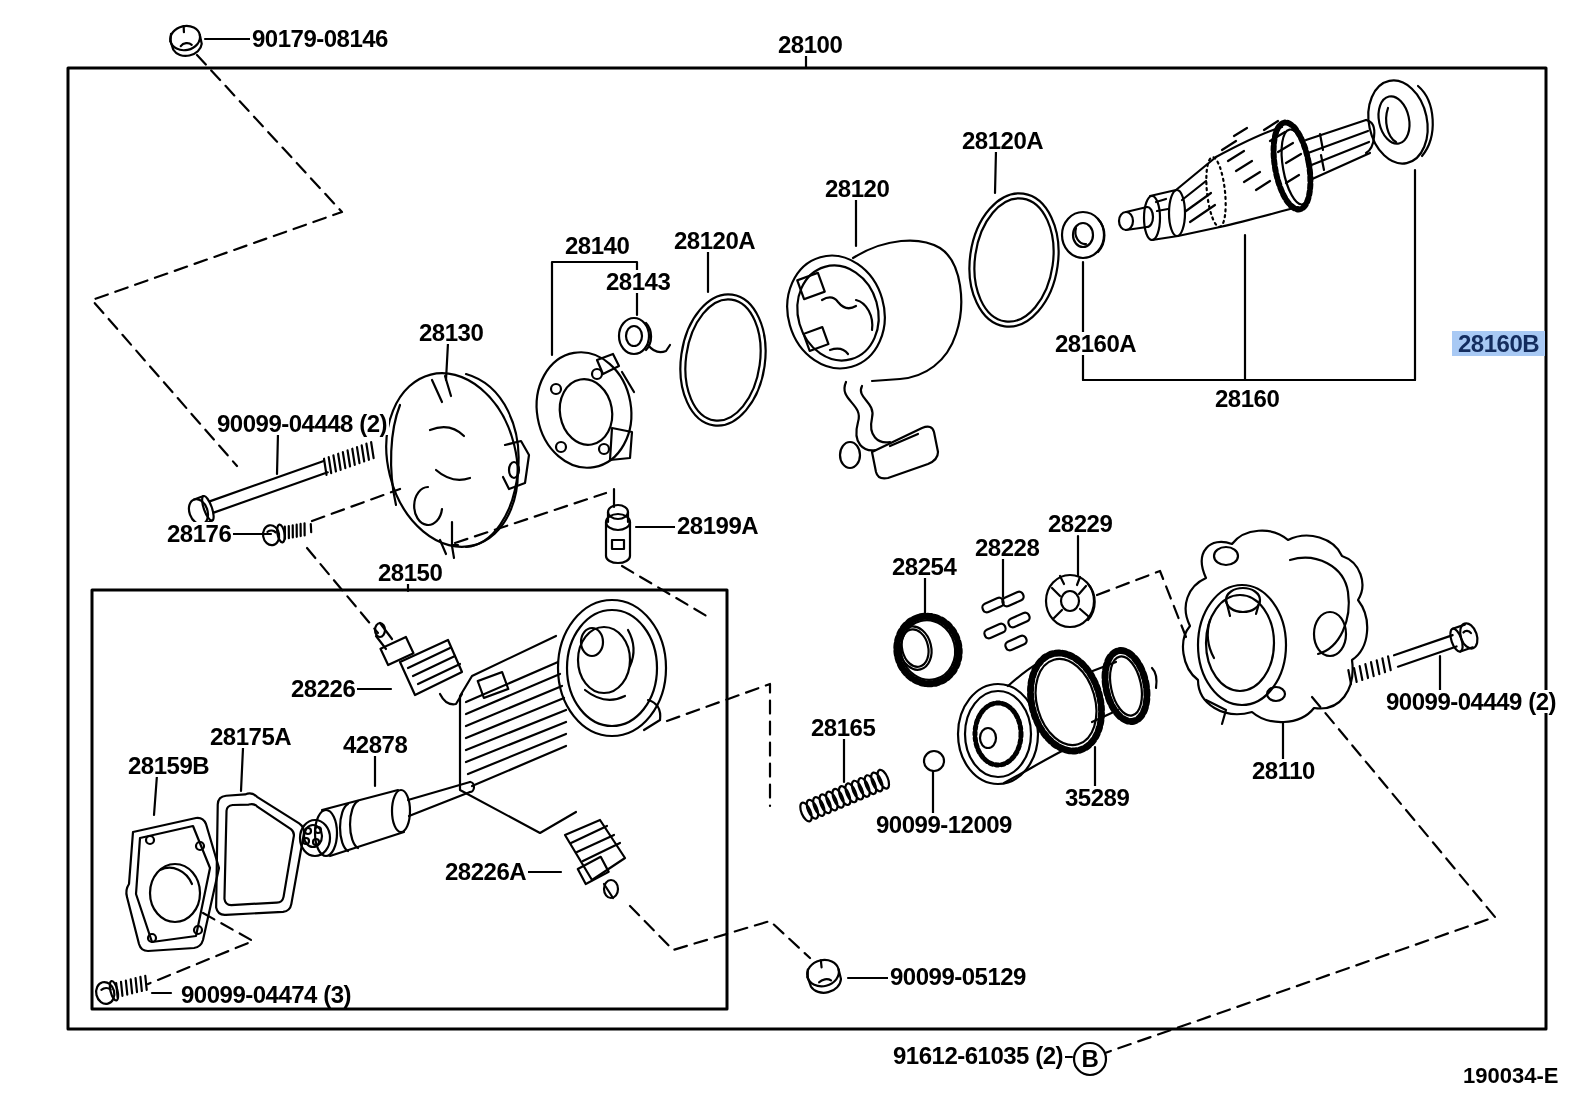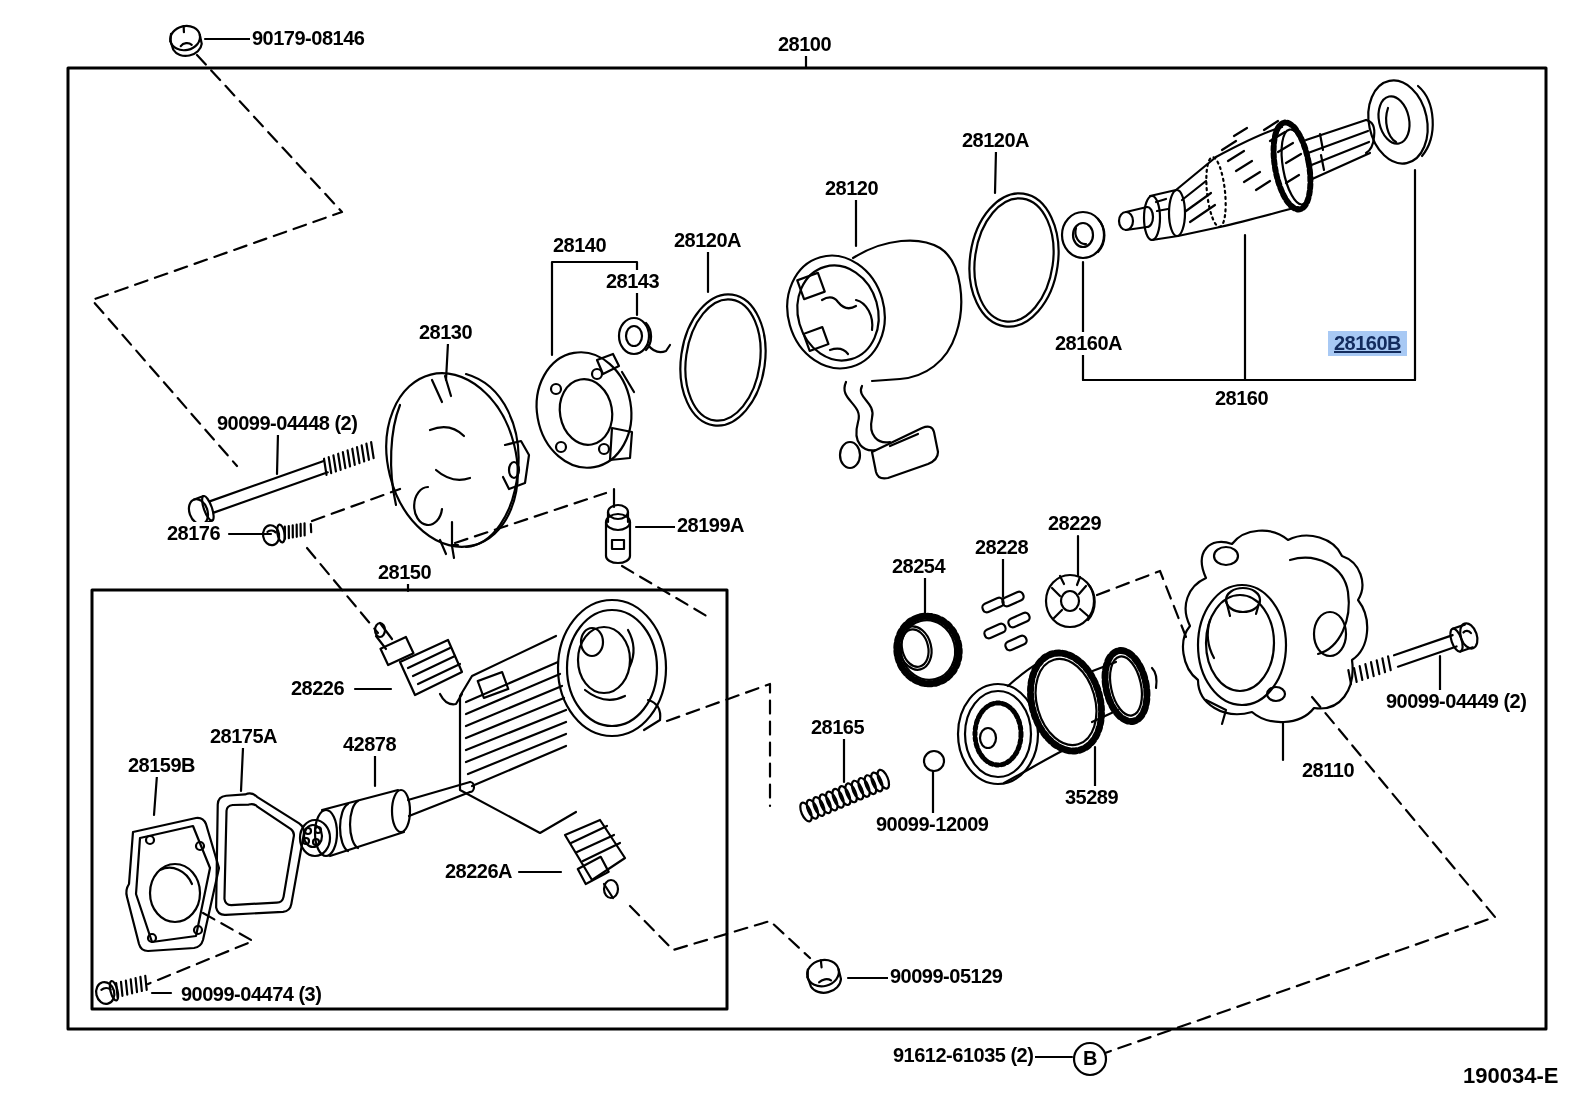--- a/index.html
+++ b/index.html
@@ -6,21 +6,21 @@
   .stage {
     position:relative; width:1588px; height:1095px; background:#ffffff;
     font-family:"Liberation Sans", sans-serif; overflow:hidden;
   }
   .art { position:absolute; left:0; top:0; }
   .art * { fill:none; stroke:#000; stroke-width:2.2; stroke-linecap:round; stroke-linejoin:round; }
   .art .box   { stroke-width:3; }
   .art .lead  { stroke-width:2; }
   .art .dash  { stroke-width:2.6; stroke-dasharray:13 8; }
   .lbl {
-    position:absolute; font-size:20px; font-weight:700; letter-spacing:-0.5px;
+    position:absolute; font-size:24px; font-weight:700; letter-spacing:-0.5px;
     color:#000; white-space:nowrap; background:#fff; padding:0 2px; line-height:23px;
   }
   .lbl-hl { background:#A8C9F4; color:#132C5E; padding:1px 6px; }
   .lbl-b  { background:transparent; padding:0; width:24px; text-align:center; }
   .code   { position:absolute; font-size:22px; font-weight:700; color:#000; white-space:nowrap; }
 </style>
 </head>
 <body>
 
 <div class="stage">
@@ -345,42 +345,42 @@
   </g>
 
   <circle cx="1090" cy="1059" r="16"></circle>
 </svg>
 
   <div class="lbl" style="left:250px; top:27px;">90179-08146</div>
   <div class="lbl" style="left:776px; top:33px;text-align:right;">28100</div>
   <div class="lbl" style="left:672px; top:229px;">28120A</div>
   <div class="lbl" style="left:823px; top:177px;">28120</div>
   <div class="lbl" style="left:960px; top:129px;">28120A</div>
-  <div class="lbl" style="left:551px; top:234px;">28140</div>
+  <div class="lbl" style="left:563px; top:234px;">28140</div>
   <div class="lbl" style="left:604px; top:270px;">28143</div>
   <div class="lbl" style="left:417px; top:321px;">28130</div>
   <div class="lbl" style="left:215px; top:412px;">90099-04448 (2)</div>
   <div class="lbl" style="left:165px; top:522px;">28176</div>
   <div class="lbl" style="left:675px; top:514px;">28199A</div>
   <div class="lbl" style="left:376px; top:561px;">28150</div>
   <div class="lbl" style="left:1053px; top:332px;">28160A</div>
-  <div class="lbl lbl-hl" style="left:1328px; top:331px;text-decoration:underline;">28160B</div>
+  <div class="lbl lbl-hl" style="left:1452px; top:331px;">28160B</div>
   <div class="lbl" style="left:1213px; top:387px;">28160</div>
   <div class="lbl" style="left:289px; top:677px;">28226</div>
   <div class="lbl" style="left:208px; top:725px;">28175A</div>
   <div class="lbl" style="left:126px; top:754px;">28159B</div>
   <div class="lbl" style="left:341px; top:733px;">42878</div>
   <div class="lbl" style="left:443px; top:860px;">28226A</div>
   <div class="lbl" style="left:171px; top:983px;margin-left:8px;">90099-04474 (3)</div>
   <div class="lbl" style="left:890px; top:555px;">28254</div>
   <div class="lbl" style="left:973px; top:536px;">28228</div>
   <div class="lbl" style="left:1046px; top:512px;">28229</div>
   <div class="lbl" style="left:809px; top:716px;">28165</div>
   <div class="lbl" style="left:874px; top:813px;">90099-12009</div>
   <div class="lbl" style="left:1063px; top:786px;">35289</div>
-  <div class="lbl" style="left:1300px; top:759px;">28110</div>
+  <div class="lbl" style="left:1250px; top:759px;">28110</div>
   <div class="lbl" style="left:1384px; top:690px;">90099-04449 (2)</div>
   <div class="lbl" style="left:888px; top:965px;">90099-05129</div>
   <div class="lbl" style="left:891px; top:1044px;">91612-61035 (2)</div>
   <div class="lbl lbl-b" style="left:1078px; top:1047px;">B</div>
   <div class="code" style="left:1463px; top:1063px;">190034-E</div>
 
 </div>
 
 </body></html>

